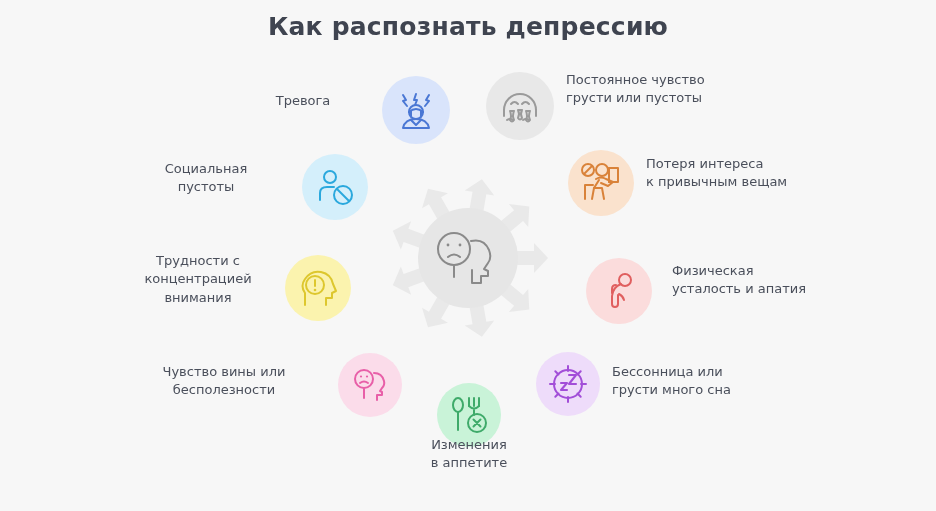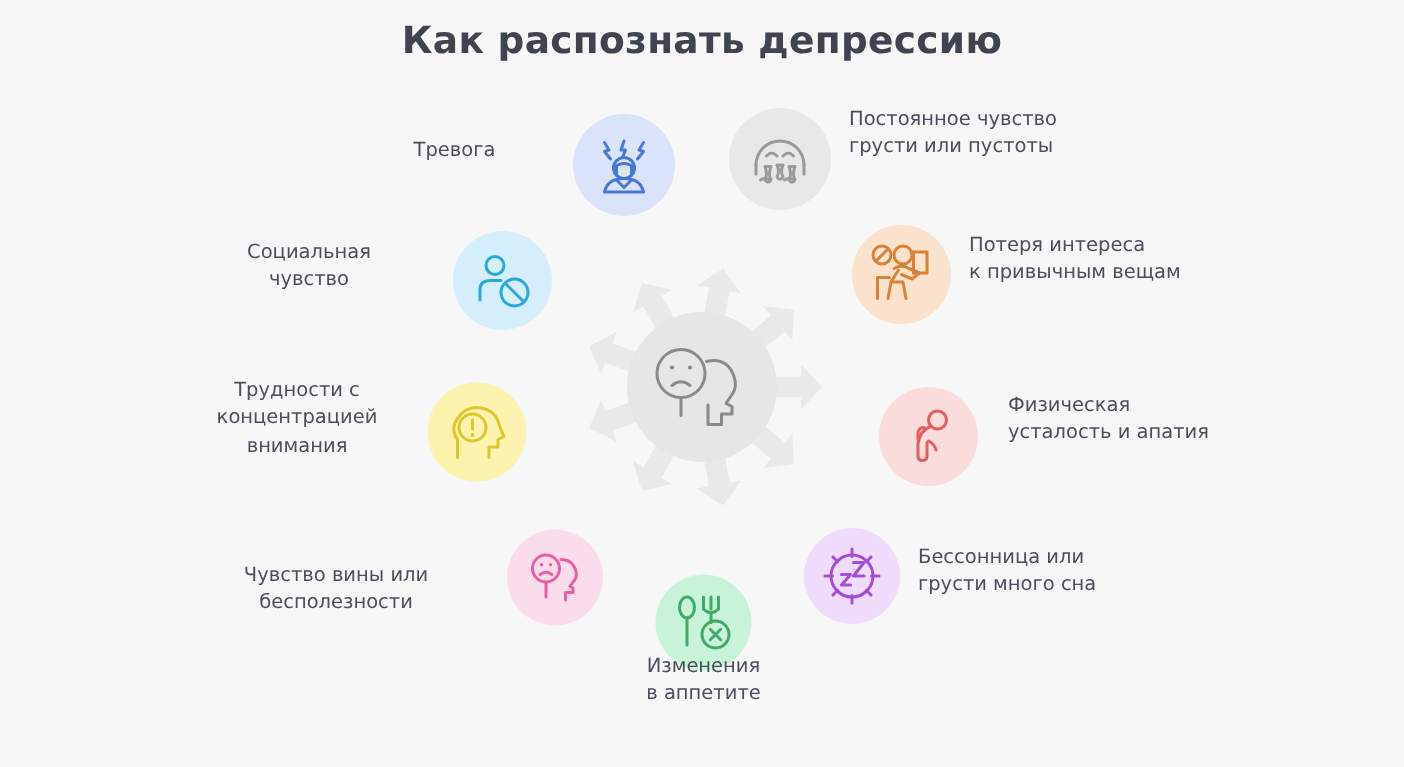--- a/index.html
+++ b/index.html
@@ -75,21 +75,21 @@
   #node-interest .bubble     { left: 568px; top: 150px; width: 66px; height: 66px; background:#fae2cd; }
   #node-interest .label      { left: 646px; top: 155px; width: 250px; }
 
   #node-concentration .bubble{ left: 285px; top: 255px; width: 66px; height: 66px; background:#fbf3ae; }
   #node-concentration .label { left: 118px; top: 252px; width: 160px; }
 
   #node-fatigue .bubble      { left: 586px; top: 258px; width: 66px; height: 66px; background:#fbdcdc; }
   #node-fatigue .label       { left: 672px; top: 262px; width: 240px; }
 
   #node-guilt .bubble        { left: 338px; top: 353px; width: 64px; height: 64px; background:#fbdcea; }
-  #node-guilt .label         { left: 120px; top: 363px; width: 208px; margin-top: 12px; }
+  #node-guilt .label         { left: 120px; top: 363px; width: 208px; }
 
   #node-insomnia .bubble     { left: 536px; top: 352px; width: 64px; height: 64px; background:#eedcfa; }
   #node-insomnia .label      { left: 612px; top: 363px; width: 230px; }
 
   #node-appetite .bubble     { left: 437px; top: 383px; width: 64px; height: 64px; background:#c9f3d8; }
   #node-appetite .label      { left: 373px; top: 436px; width: 192px; }
 </style>
 </head>
 <body>
 
@@ -184,21 +184,21 @@
       <svg width="42" height="42" viewBox="0 0 42 42" xmlns="http://www.w3.org/2000/svg">
         <g fill="none" stroke="#2aa8dd" stroke-width="2" stroke-linecap="round" stroke-linejoin="round">
           <circle cx="16" cy="11" r="6"></circle>
           <path d="M6,34 L6,27 Q6,21 13,21 L20,21"></path>
           <circle cx="29" cy="29" r="9"></circle>
           <path d="M23,23 L35,35"></path>
         </g>
       </svg>
     </div>
     <div class="label left">Социальная
-чувство</div>
+пустоты</div>
   </div>
 
   <div class="node" id="node-interest">
     <div class="bubble">
       <svg width="44" height="44" viewBox="0 0 44 44" xmlns="http://www.w3.org/2000/svg">
         <g fill="none" stroke="#d98239" stroke-width="2" stroke-linecap="round" stroke-linejoin="round">
           <circle cx="9" cy="9" r="6"></circle>
           <path d="M5,13 L13,5"></path>
           <circle cx="23" cy="9" r="6"></circle>
           <path d="M30,7 L39,7 L39,21 L30,21"></path>

